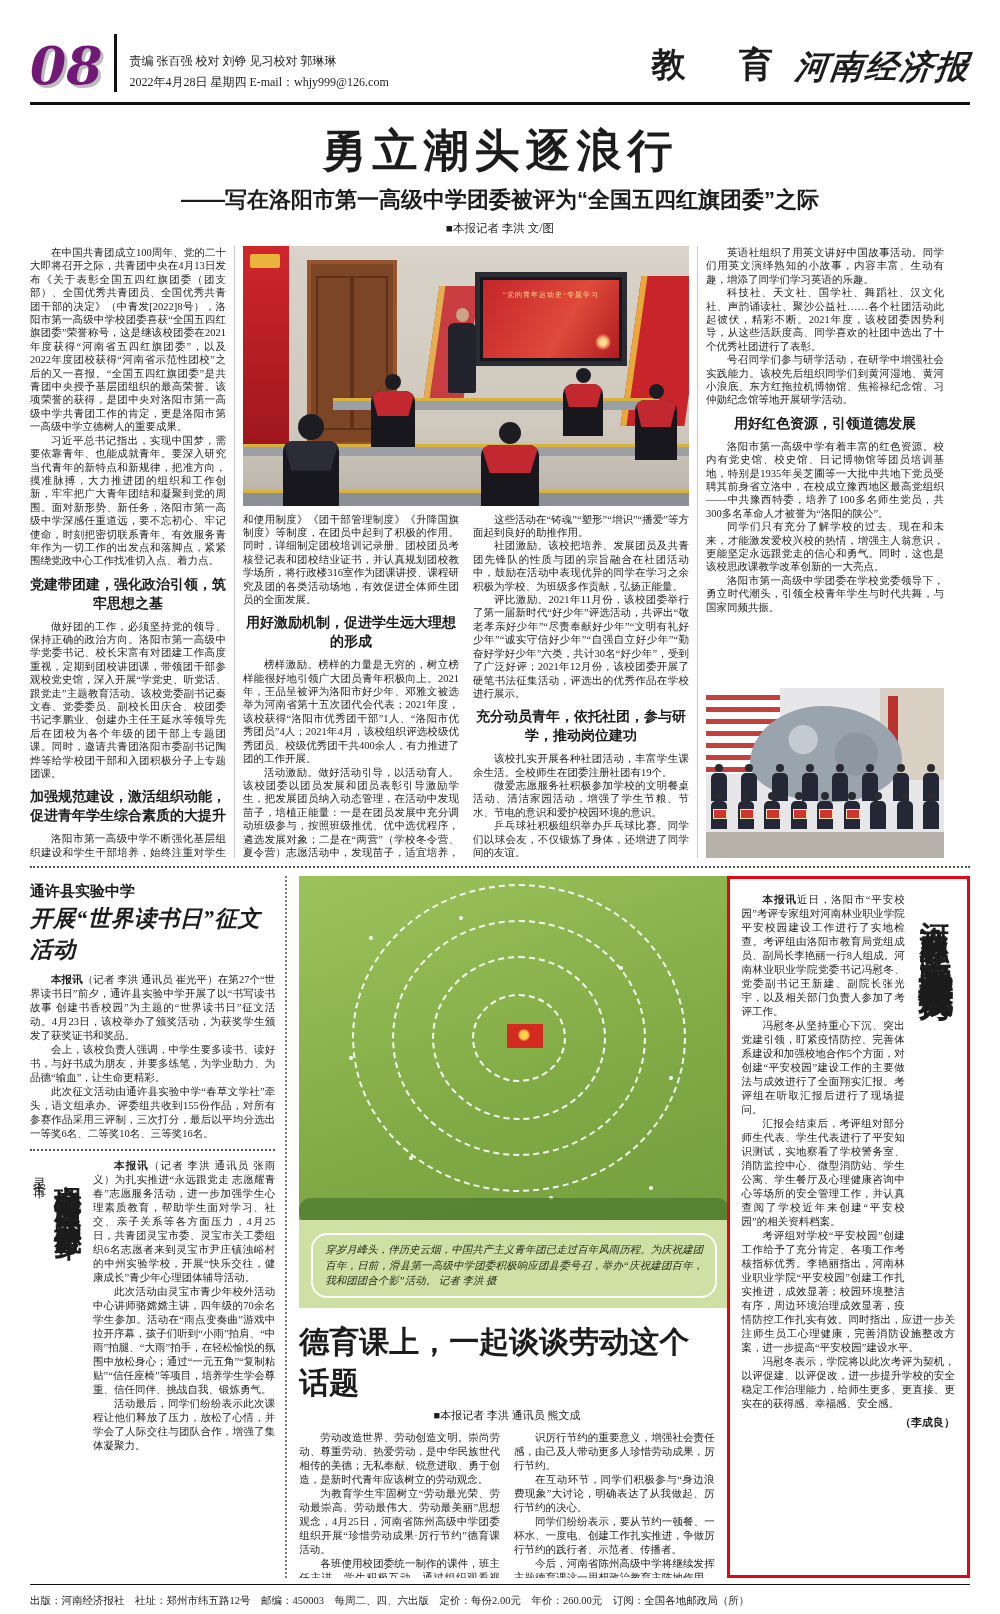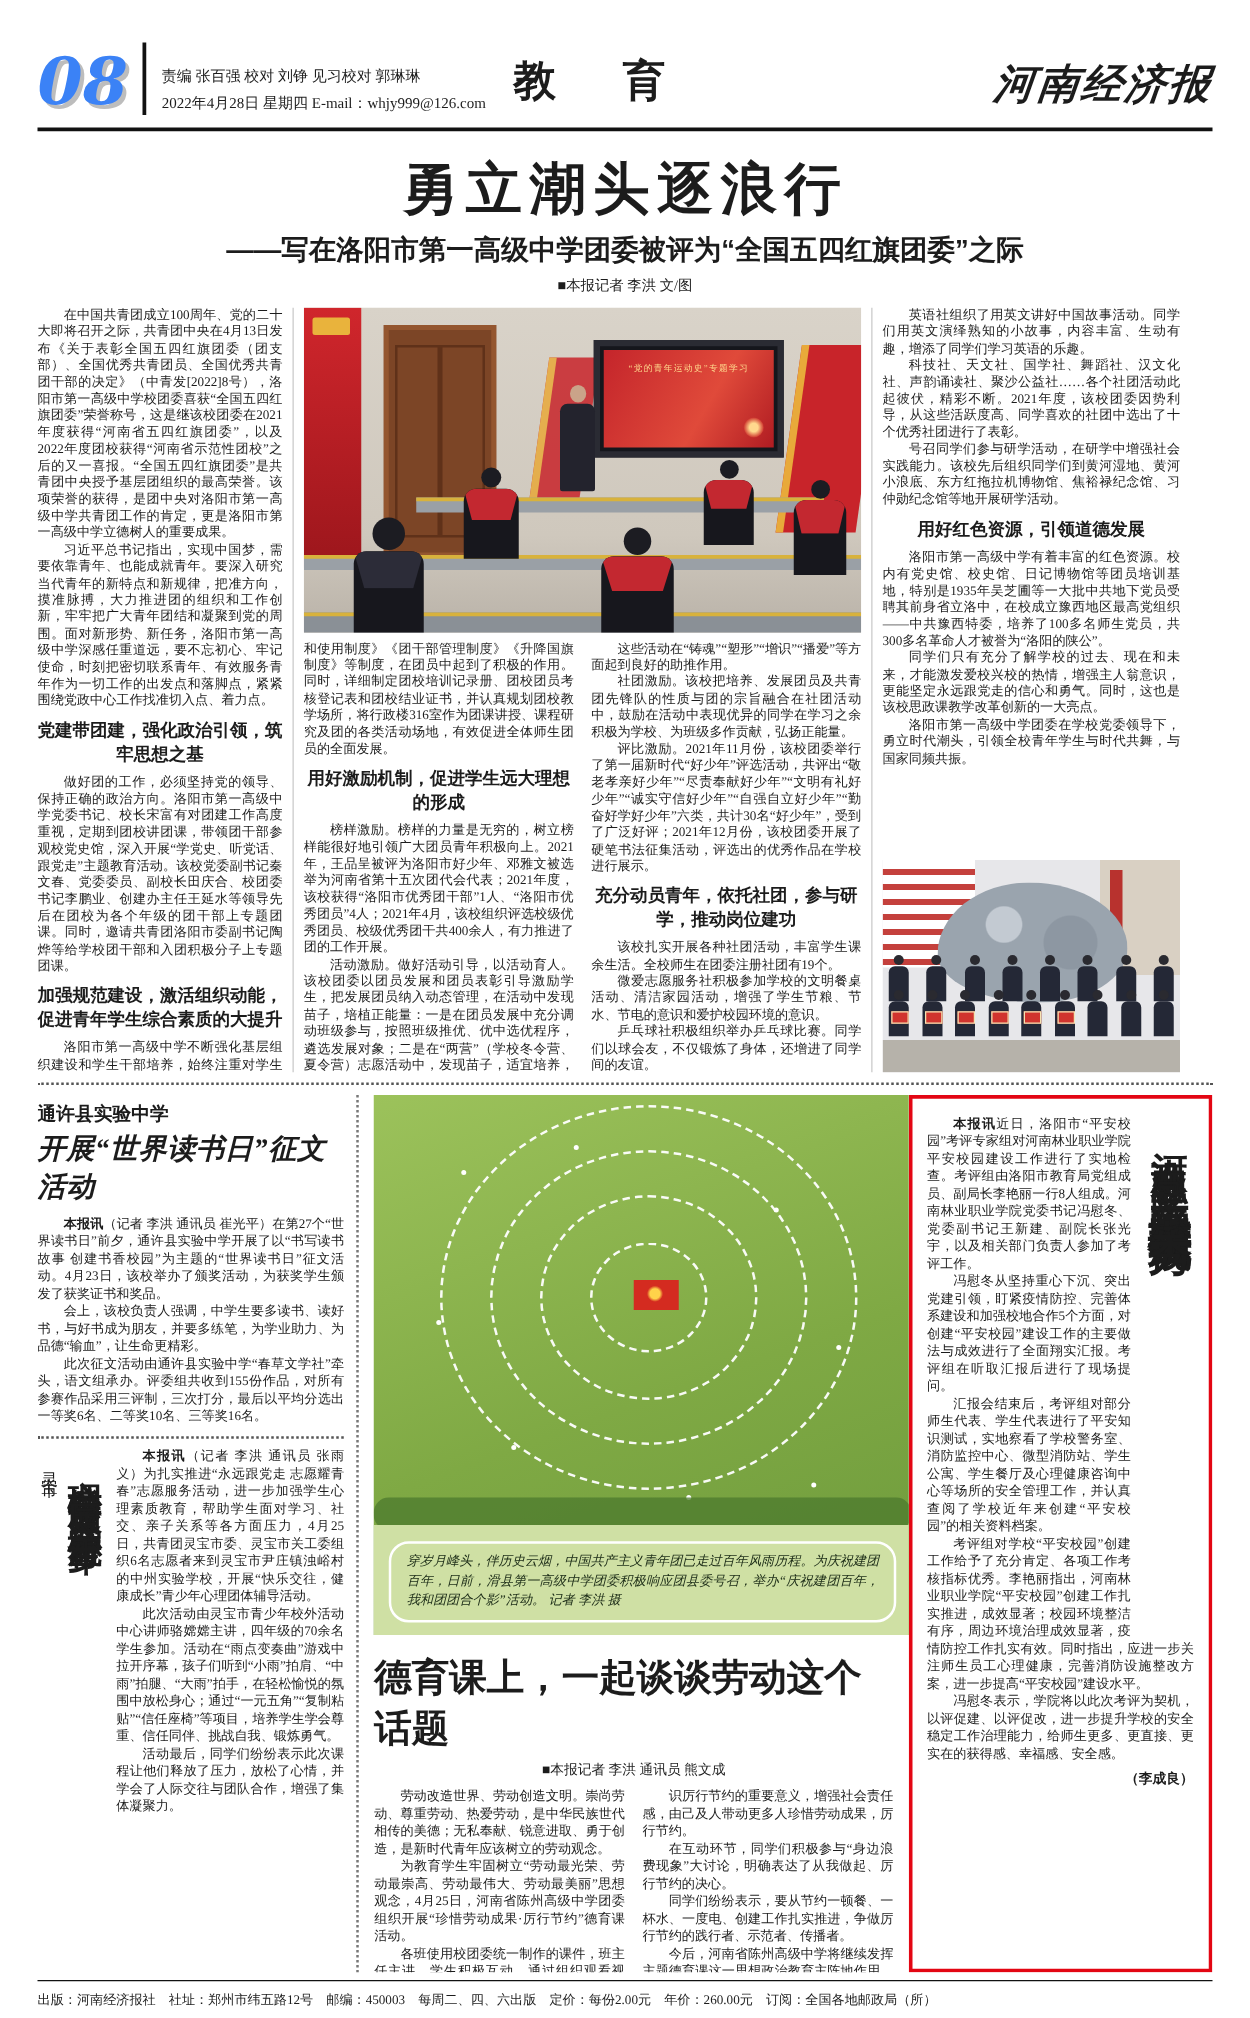--- a/index.html
+++ b/index.html
@@ -2,24 +2,24 @@
 <html><head>
 <meta charset="utf-8">
 <style>
   html,body{margin:0;padding:0;background:#ffffff;}
   .page{position:relative;width:1000px;height:1614px;box-sizing:border-box;
         padding:24px 30px 0;background:#fff;color:#1c1c1c;
         font-family:"Liberation Serif",serif;overflow:hidden;}
   
   .hdr{display:flex;align-items:flex-end;border-bottom:3px solid #111;padding-bottom:10px;height:68px;}
   .pagenum{font-family:"DejaVu Serif",serif;font-style:italic;font-weight:bold;font-size:52px;
-           line-height:1;color:#3b82f6;text-shadow:3px 3px 0 #bdbdbd;padding-right:12px;}
+           line-height:1;color:#701a75;text-shadow:3px 3px 0 #bdbdbd;padding-right:12px;}
   .hdr-bar{width:3px;height:58px;background:#111;margin-right:12px;}
   .hdr-info{font-size:12px;line-height:1.7;white-space:nowrap;}
-  .section-title{flex:1;text-align:left;font-family:"Liberation Sans",sans-serif;
+  .section-title{flex:1;text-align:right;font-family:"Liberation Sans",sans-serif;
                  font-weight:bold;font-size:34px;letter-spacing:22px;text-indent:22px;padding-bottom:4px;margin-top:36px;}
   .masthead{font-family:"DejaVu Serif",serif;font-weight:bold;font-size:33px;font-style:italic;
             transform:skewX(-6deg);letter-spacing:2px;white-space:nowrap;padding-bottom:2px;}
   
   .lead-hl{text-align:center;font-family:"Liberation Sans",sans-serif;font-weight:bold;
            font-size:45px;margin:16px 0 2px;letter-spacing:6px;}
   .lead-sub{text-align:center;font-family:"Liberation Sans",sans-serif;font-weight:bold;
             font-size:22px;margin:4px 0 6px;}
   .lead-by{text-align:center;font-size:11.5px;margin-bottom:10px;}
   .lead-cols{display:flex;height:612px;overflow:hidden;}

